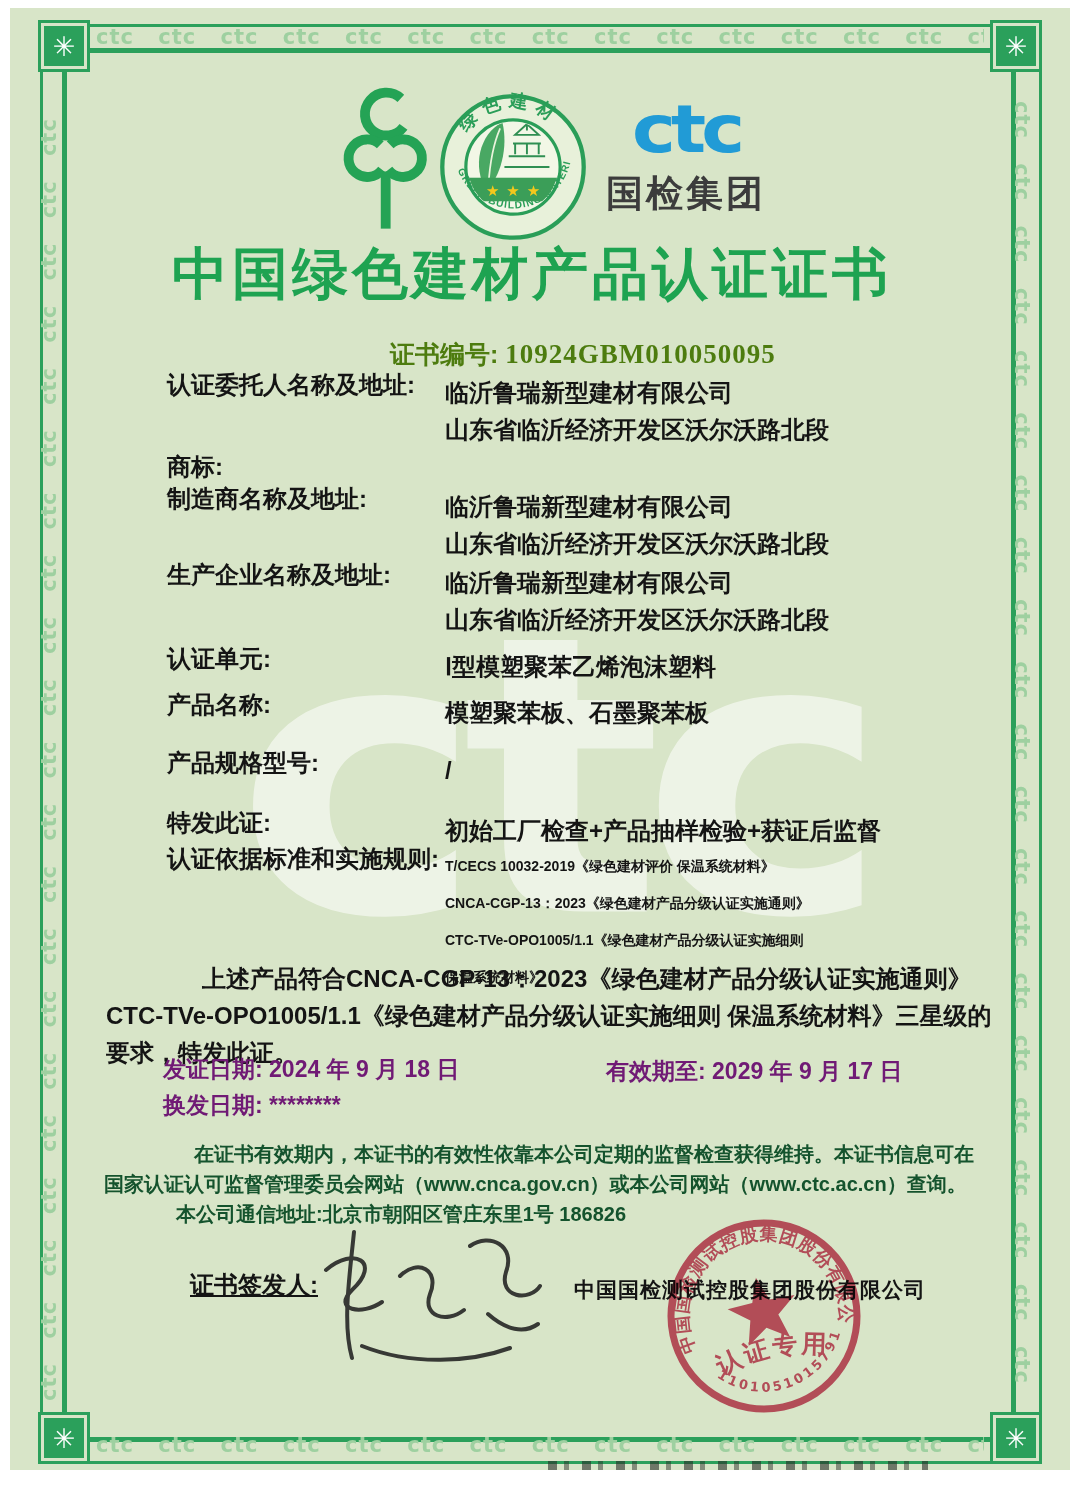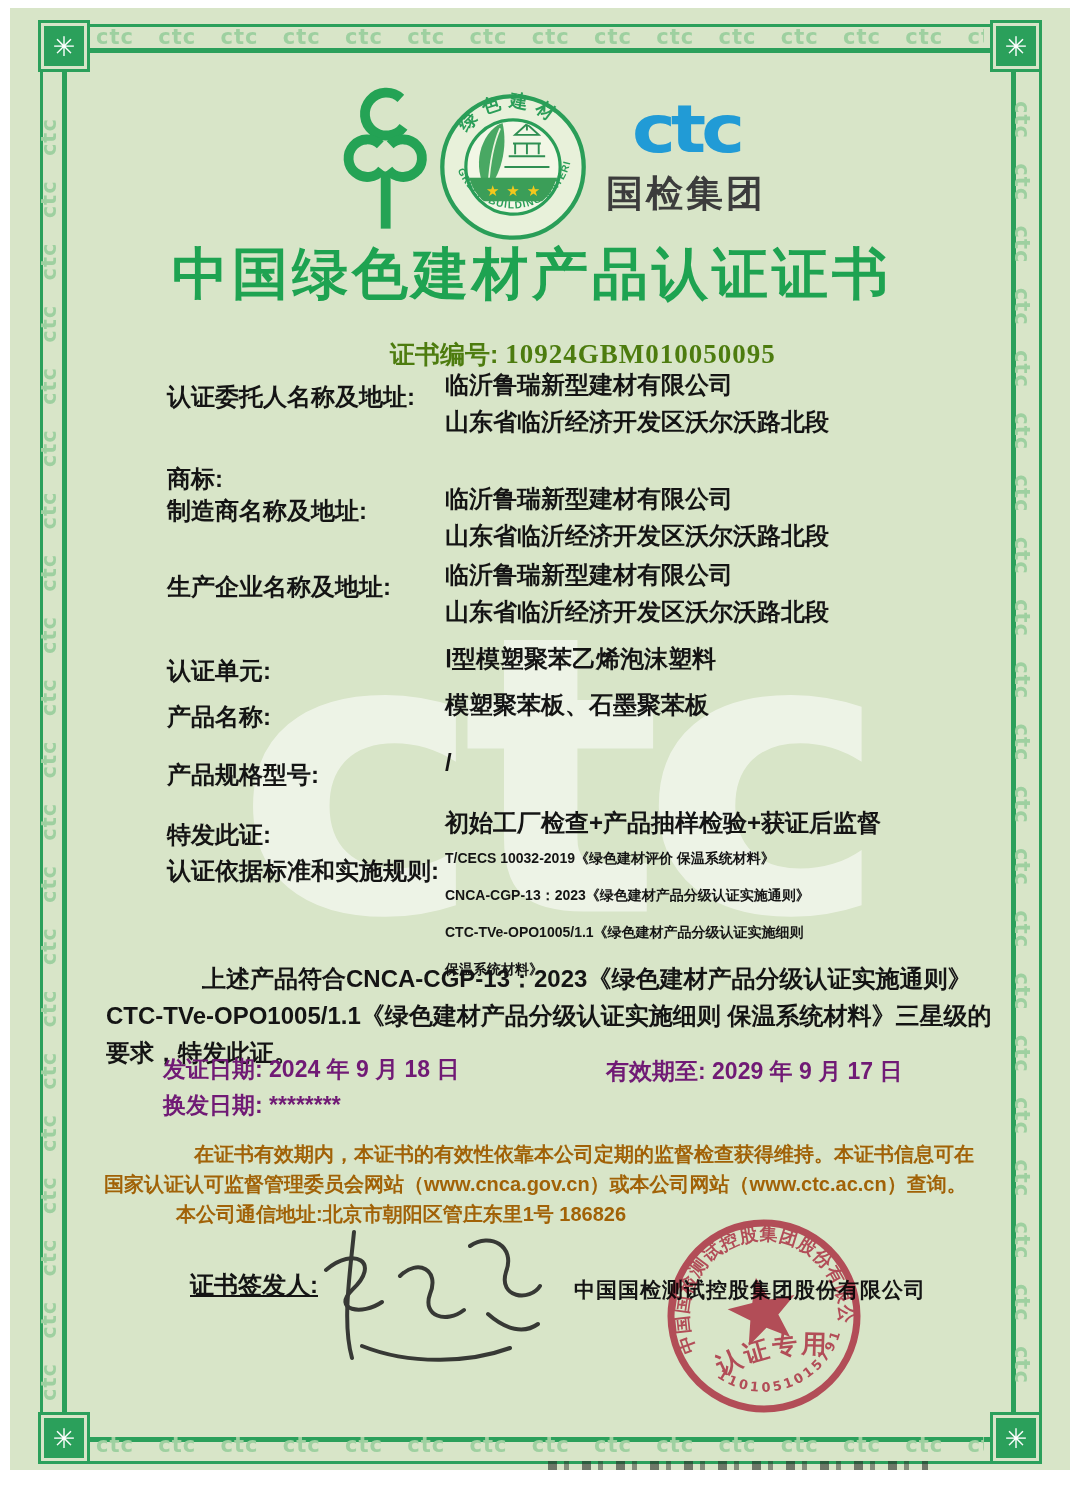--- a/index.html
+++ b/index.html
@@ -43,27 +43,27 @@
   .ctc-cn{margin-top:8px;font:800 37px/40px "Liberation Sans","DejaVu Sans",sans-serif;color:#3c3c3c;letter-spacing:3px;}
   .title{
     position:absolute;left:0;right:16px;top:244px;z-index:3;text-align:center;
     font:700 56px/60px "Liberation Serif","DejaVu Serif",serif;
     color:#1ea351;letter-spacing:4px;
   }
   .certno{position:absolute;left:390px;top:328px;z-index:3;font:700 25px/28px "Liberation Sans",sans-serif;color:#4d7c0f;margin-top:12px;}
   .certno .num{font-family:"Liberation Serif","DejaVu Serif",serif;font-size:27px;letter-spacing:1px;}
   
   .row{position:absolute;left:167px;z-index:3;display:flex;color:#141414;}
-  .row .lbl{width:278px;font:700 24px/37px "Liberation Sans",sans-serif;flex:0 0 278px;margin-top:12px;}
-  .row .vals{font:700 24px/37px "Liberation Sans",sans-serif;}
+  .row .lbl{width:278px;font:700 24px/37px "Liberation Sans",sans-serif;flex:0 0 278px;}
+  .row .vals{font:700 24px/37px "Liberation Sans",sans-serif;margin-top:8px;}
   .row .vals .std{font-size:14px;}
   
   .stline{position:absolute;z-index:3;color:#141414;font:700 24px/34px "Liberation Sans",sans-serif;white-space:nowrap;}
   .dateline{position:absolute;z-index:3;color:#701a75;font:700 23px/30px "Liberation Sans",sans-serif;white-space:nowrap;}
-  .noteline{position:absolute;z-index:3;color:#a16207;font:700 20px/28px "Liberation Sans",sans-serif;white-space:nowrap;}
+  .noteline{position:absolute;z-index:3;color:#14532d;font:700 20px/28px "Liberation Sans",sans-serif;white-space:nowrap;}
   
   .signer{position:absolute;left:190px;top:1270px;z-index:3;font:700 24px/30px "Liberation Sans",sans-serif;color:#141414;text-decoration:underline;}
   .company{position:absolute;left:574px;top:1276px;z-index:3;font:700 21px/28px "Liberation Sans",sans-serif;color:#141414;letter-spacing:1px;}
   .signature{position:absolute;left:292px;top:1218px;z-index:4;}
   .seal{position:absolute;left:664px;top:1216px;z-index:5;opacity:.92;mix-blend-mode:multiply;}
   
   .footer-cut{
     position:absolute;left:548px;top:1461px;width:380px;height:9px;z-index:4;overflow:hidden;
     background:repeating-linear-gradient(90deg,
       rgba(40,45,40,.75) 0 9px, rgba(40,45,40,0) 9px 16px,

